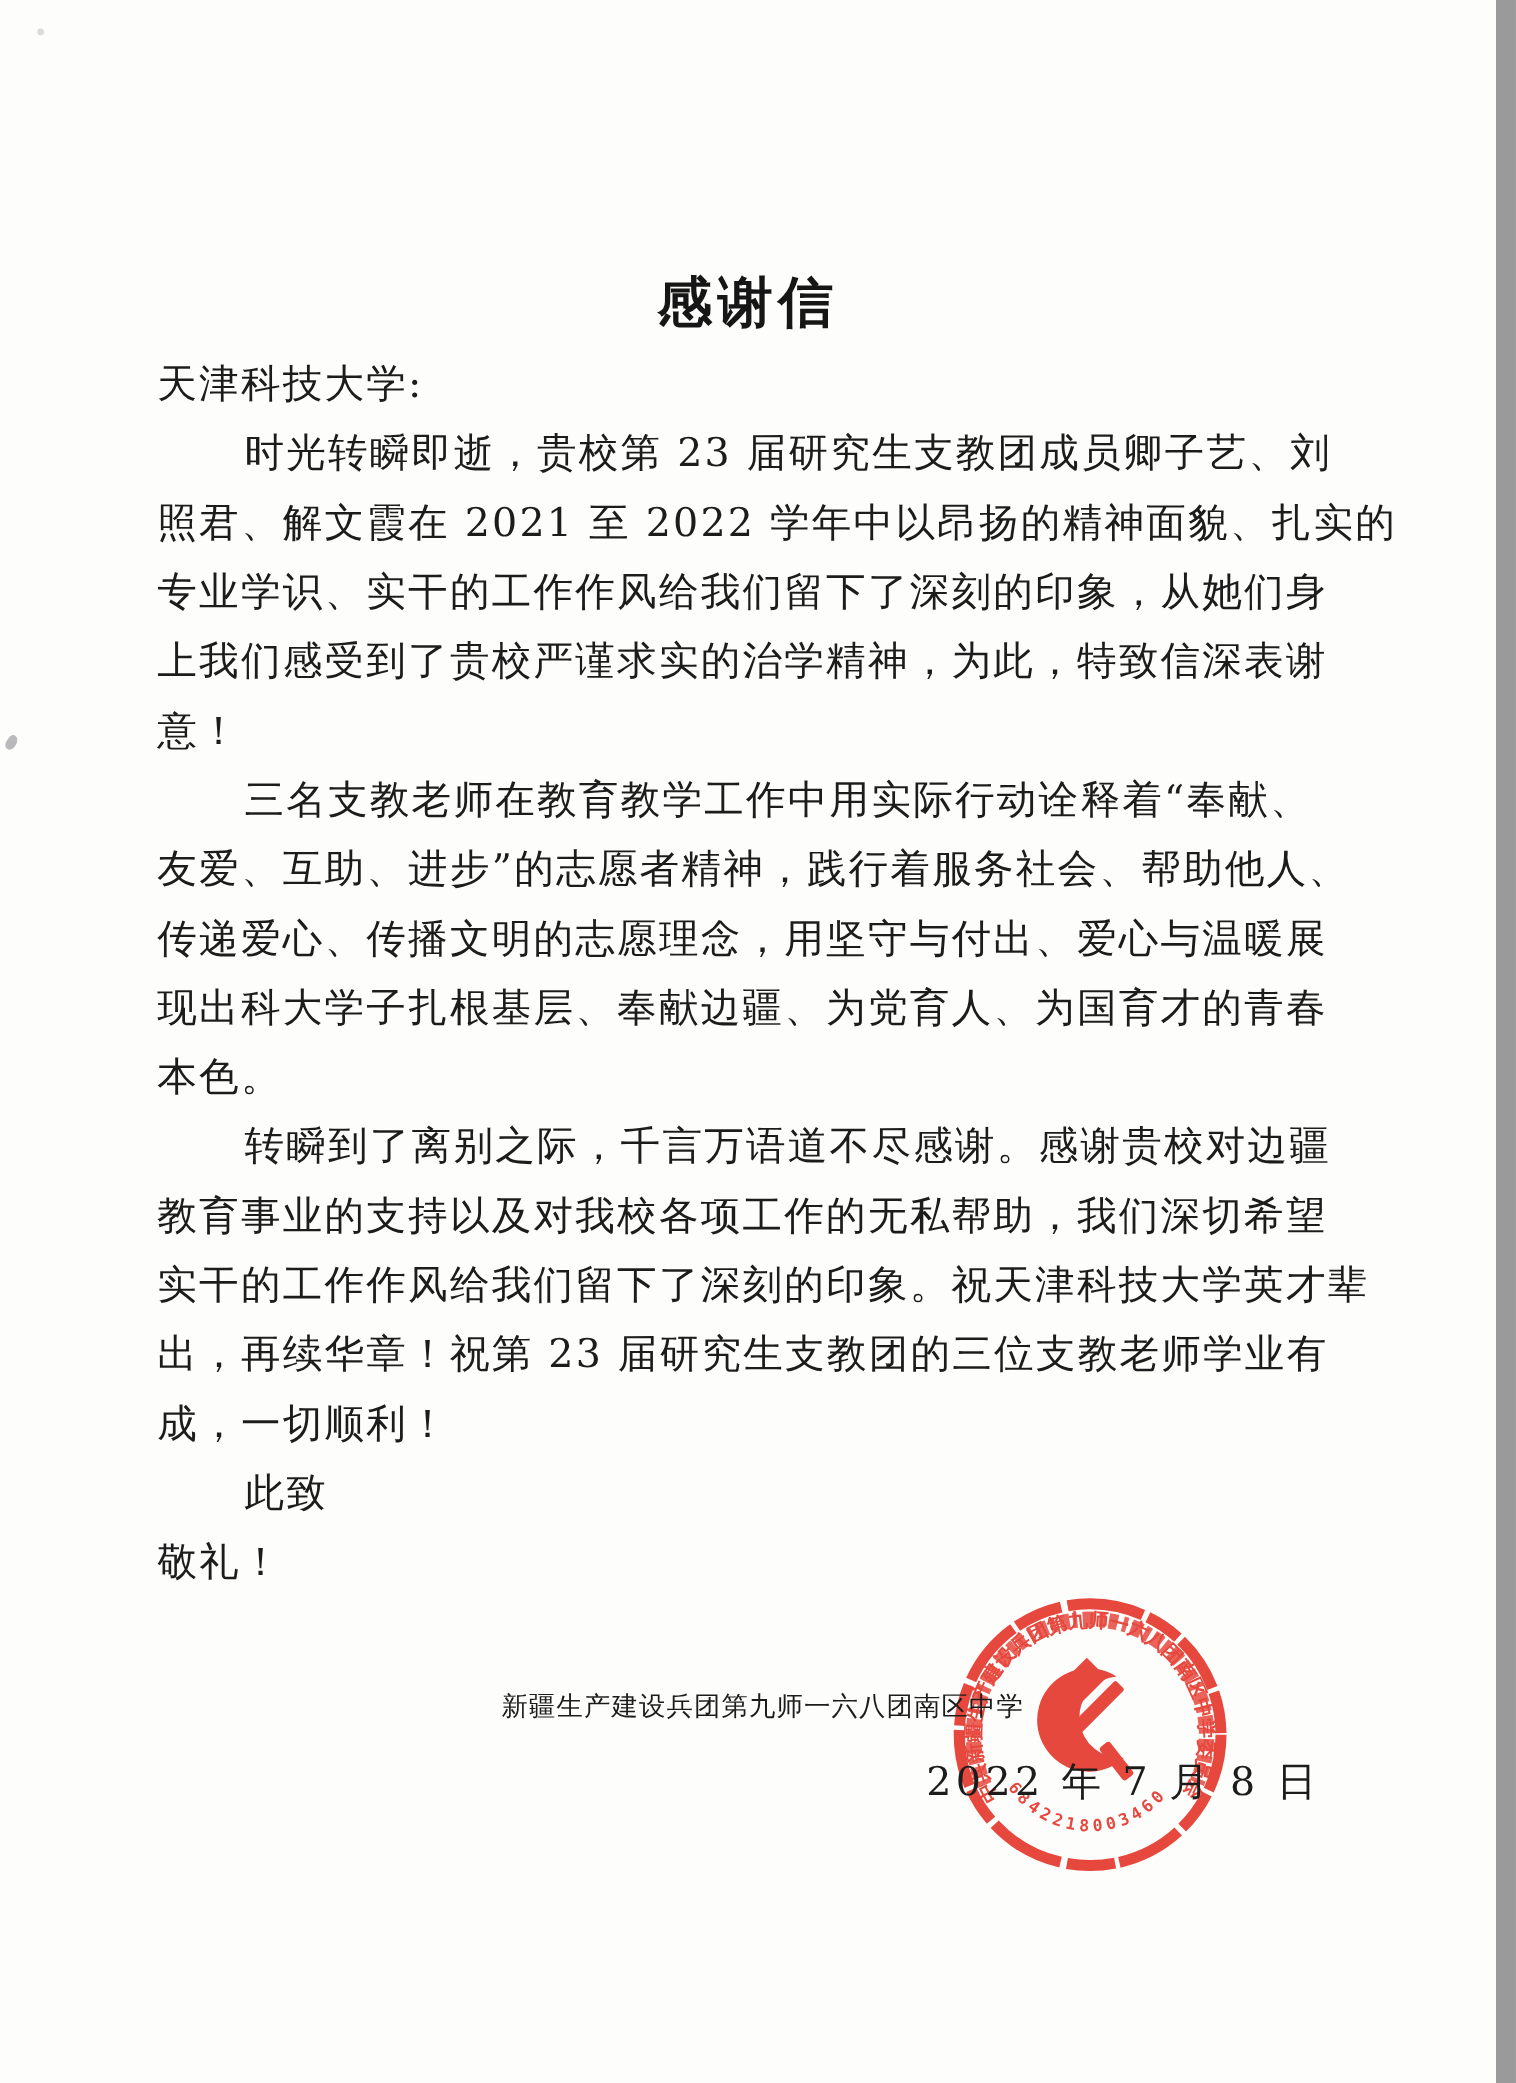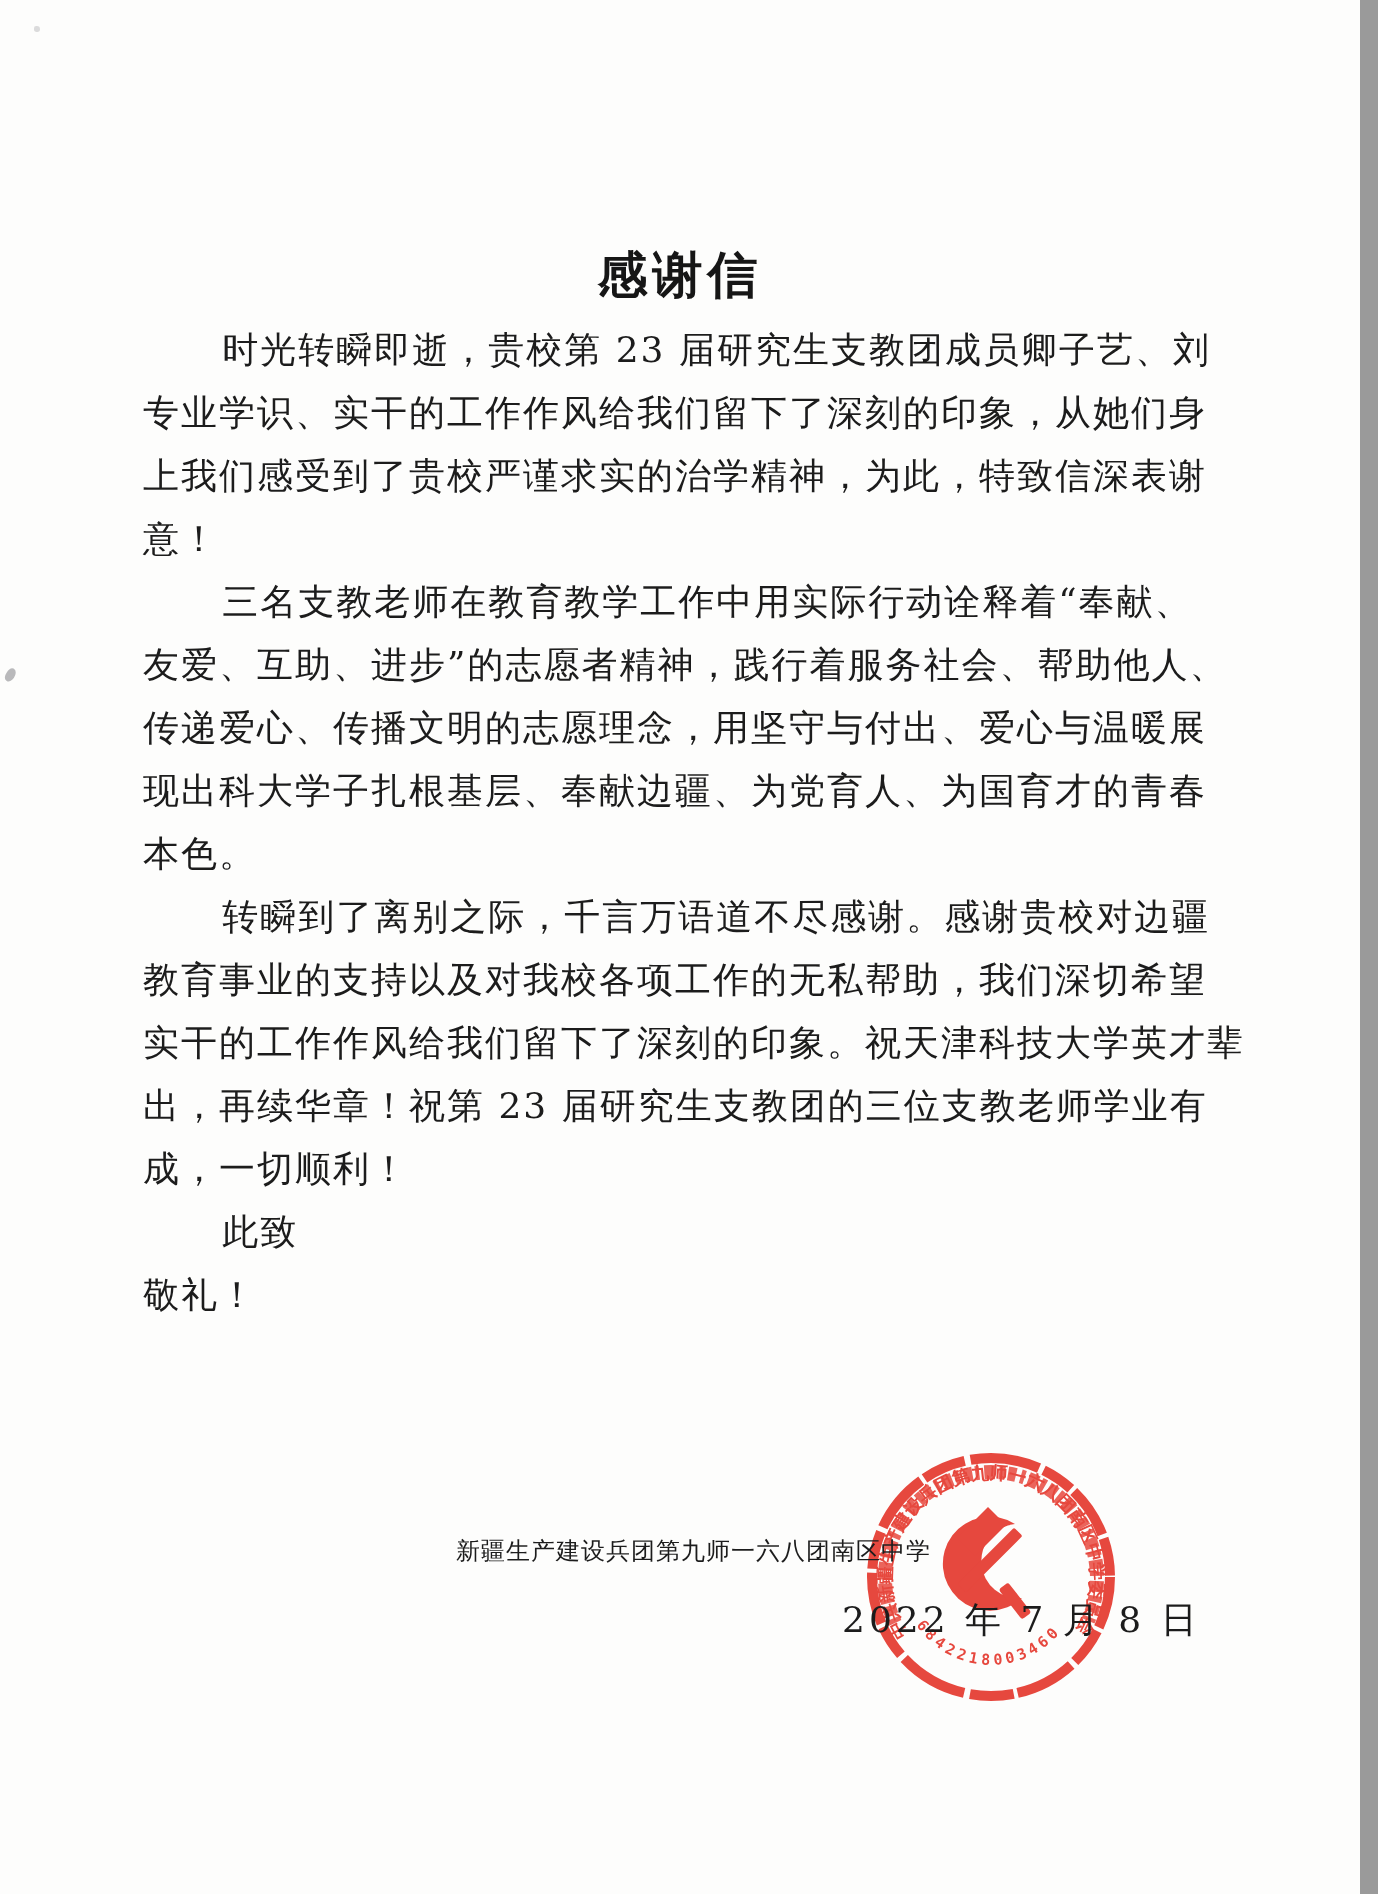--- a/index.html
+++ b/index.html
@@ -65,21 +65,23 @@
   }
 </style>
 </head>
 <body>
 
 <div class="page">
 
   <div class="title">感谢信</div>
 
   <div class="body-block">
+    <div class="line">天津科技大学:</div>
     <div class="line indent">时光转瞬即逝，贵校第 23 届研究生支教团成员卿子艺、刘</div>
+    <div class="line">照君、解文霞在 2021 至 2022 学年中以昂扬的精神面貌、扎实的</div>
     <div class="line">专业学识、实干的工作作风给我们留下了深刻的印象，从她们身</div>
     <div class="line">上我们感受到了贵校严谨求实的治学精神，为此，特致信深表谢</div>
     <div class="line">意！</div>
     <div class="line indent">三名支教老师在教育教学工作中用实际行动诠释着“奉献、</div>
     <div class="line">友爱、互助、进步”的志愿者精神，践行着服务社会、帮助他人、</div>
     <div class="line">传递爱心、传播文明的志愿理念，用坚守与付出、爱心与温暖展</div>
     <div class="line">现出科大学子扎根基层、奉献边疆、为党育人、为国育才的青春</div>
     <div class="line">本色。</div>
     <div class="line indent">转瞬到了离别之际，千言万语道不尽感谢。感谢贵校对边疆</div>
     <div class="line">教育事业的支持以及对我校各项工作的无私帮助，我们深切希望</div>

